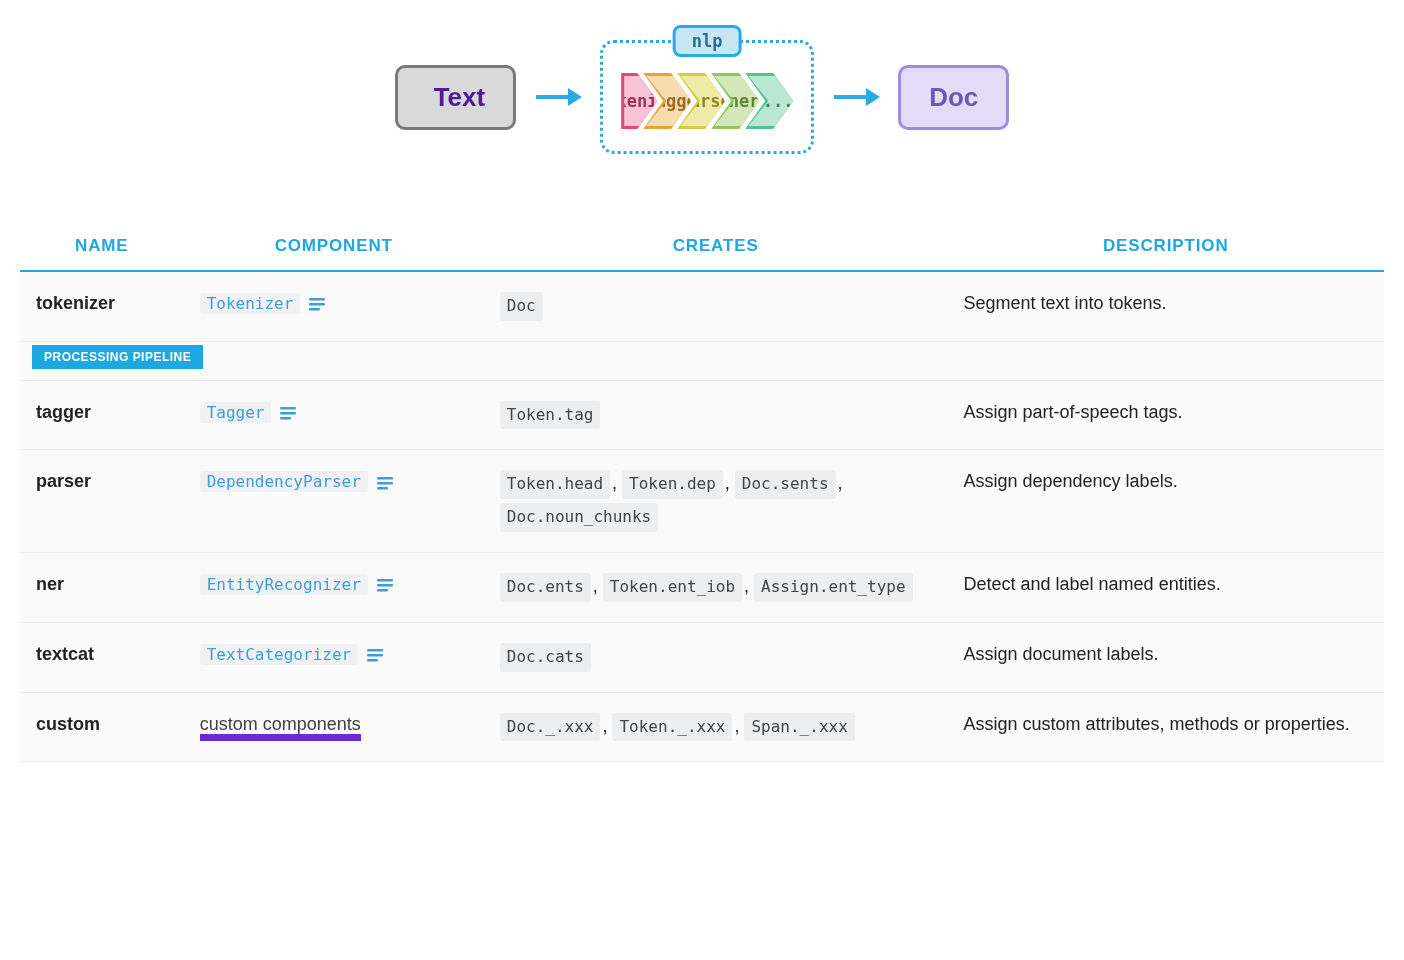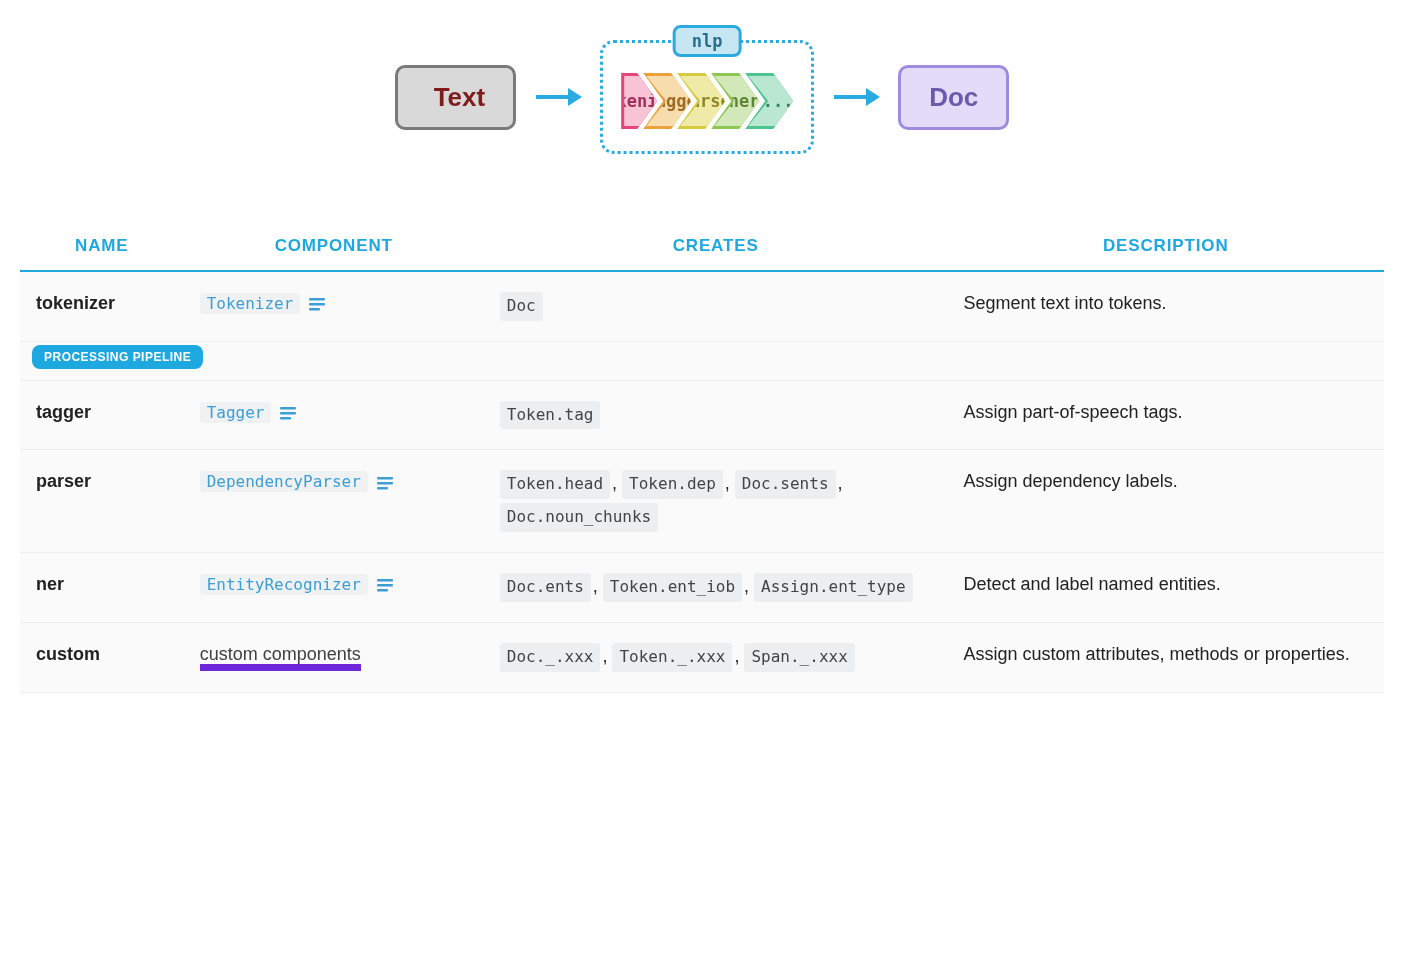--- a/index.html
+++ b/index.html
@@ -23,21 +23,21 @@
     border: 3px solid;
     border-radius: 10px;
     padding: 14px 28px;
     font-weight: 700;
     font-size: 26px;
     font-family: inherit;
   }
   .box-text {
     border-color: #7a7a7a;
     background: #d9d9d9;
-    color: #7f1d1d;
+    color: #4c1d95;
     padding-left: 36px;
   }
   .box-doc {
     border-color: #9d8be0;
     background: #e3dbf7;
     color: #6a5aac;
   }
   .arrow {
     width: 48px;
     height: 24px;
@@ -151,21 +151,21 @@
     margin: 2px 2px 2px 0;
   }
   .section-badge {
     display:inline-block;
     background:#1ea8e0;
     color:#fff;
     font-weight:700;
     font-size:12px;
     letter-spacing:0.04em;
     padding:3px 12px;
-    border-radius: 8px;
+    border-radius: 0;
   }
   .col-name{width:12%;}
   .col-comp{width:22%;}
   .col-creates{width:34%;}
   .col-desc{width:32%;}
 </style>
 </head>
 <body>
 
 <div class="diagram">
@@ -258,19 +258,29 @@
         <td class="name-cell">ner</td>
         <td><a class="comp-link">EntityRecognizer</a><span class="doc-icon"><svg width="18" height="16" viewBox="0 0 18 16">
               <rect x="1" y="2" width="16" height="2.5" rx="1" fill="#3b9ed6"></rect>
               <rect x="1" y="7" width="16" height="2.5" rx="1" fill="#3b9ed6"></rect>
               <rect x="1" y="12" width="11" height="2.5" rx="1" fill="#3b9ed6"></rect>
             </svg></span></td>
         <td><span class="code-chip">Doc.ents</span>, <span class="code-chip">Token.ent_iob</span>, <span class="code-chip">Assign.ent_type</span></td>
         <td>Detect and label named entities.</td>
       </tr>
       <tr>
+        <td class="name-cell">textcat</td>
+        <td><a class="comp-link">TextCategorizer</a><span class="doc-icon"><svg width="18" height="16" viewBox="0 0 18 16">
+              <rect x="1" y="2" width="16" height="2.5" rx="1" fill="#3b9ed6"></rect>
+              <rect x="1" y="7" width="16" height="2.5" rx="1" fill="#3b9ed6"></rect>
+              <rect x="1" y="12" width="11" height="2.5" rx="1" fill="#3b9ed6"></rect>
+            </svg></span></td>
+        <td><span class="code-chip">Doc.cats</span></td>
+        <td>Assign document labels.</td>
+      </tr>
+      <tr>
         <td class="name-cell">custom</td>
         <td><a class="plain-link">custom components</a></td>
         <td><span class="code-chip">Doc._.xxx</span>, <span class="code-chip">Token._.xxx</span>, <span class="code-chip">Span._.xxx</span></td>
         <td>Assign custom attributes, methods or properties.</td>
       </tr>
     </tbody>
 </table>
 
 </body></html>

